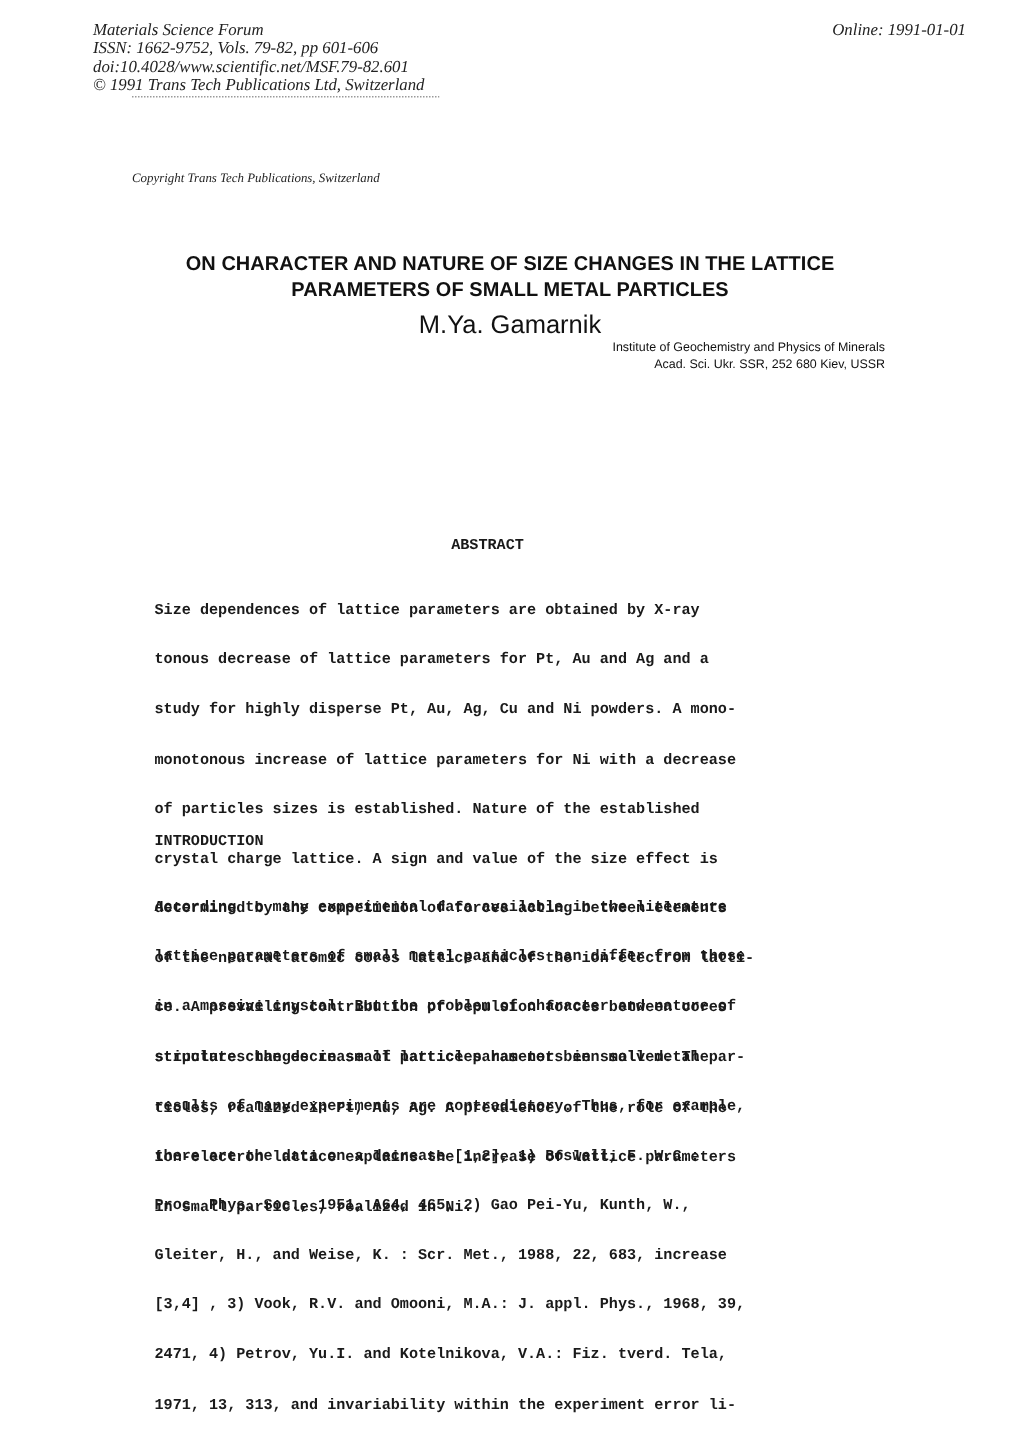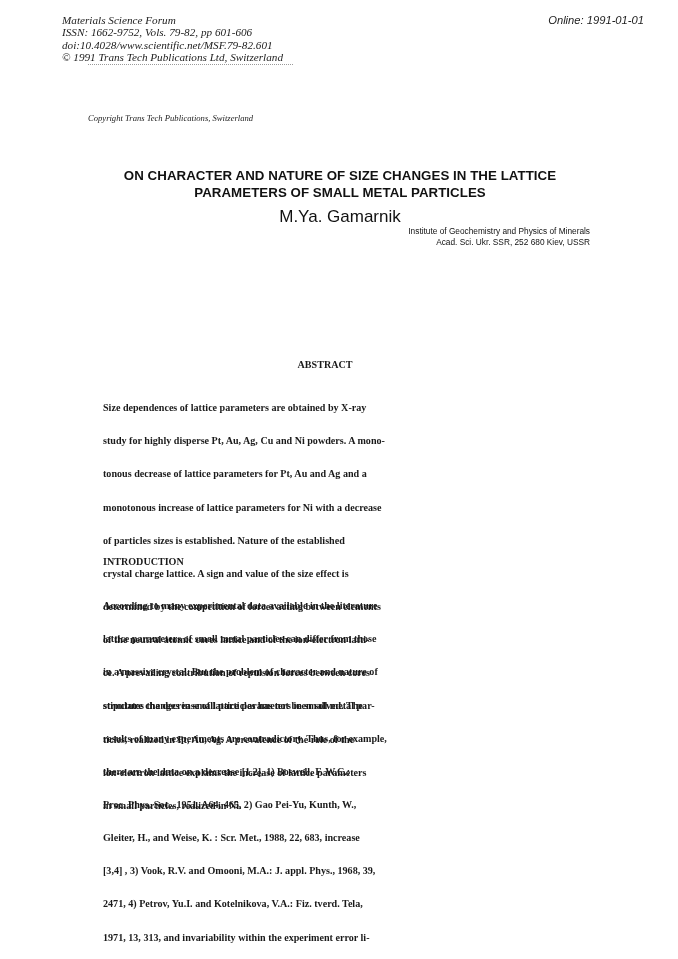--- a/index.html
+++ b/index.html
@@ -1,25 +1,25 @@
 <!DOCTYPE html>
 <html><head>
   <meta charset="utf-8">
   <style>
     html, body { margin: 0; padding: 0; background: #ffffff; }
     body { width: 678px; height: 959px; position: relative; overflow: hidden; color: #111; }
     .meta { position: absolute; left: 62px; top: 14px; font-family: "Liberation Serif", serif; font-style: italic; font-size: 11.2px; line-height: 12.4px; color: #222; }
-    .online { position: absolute; right: 34px; top: 14px; font-family: Liberation Sans, sans-serif; font-style: italic; font-size: 11.2px; color: #222; }
+    .online { position: absolute; right: 34px; top: 14px; font-family: Liberation Serif, serif; font-style: italic; font-size: 11.2px; color: #222; }
     .overprint { position: absolute; left: 88px; top: 63px; width: 205px; height: 3px; overflow: hidden; }
     .overprint div { border-top: 1px dotted #9a9a9a; margin-top: 1px; }
     .copyright { position: absolute; left: 88px; top: 68px; font-family: "Liberation Serif", serif; font-style: italic; font-size: 8.6px; color: #222; margin-top: 45px; }
     .title { position: absolute; left: 90px; width: 500px; top: 167px; text-align: center; font-family: "Liberation Sans", sans-serif; font-weight: bold; font-size: 13.3px; line-height: 17px; letter-spacing: 0.05px; }
     .author { position: absolute; left: 90px; width: 500px; top: 207px; text-align: center; font-family: "Liberation Sans", sans-serif; font-size: 17px; }
     .affil { position: absolute; left: 90px; width: 500px; top: 226px; text-align: right; font-family: "Liberation Sans", sans-serif; font-size: 8.3px; line-height: 10.6px; }
-    .mono { font-family: Liberation Serif, serif; font-size: 10.1px; line-height: 11.05px; font-weight: bold; color: #1a1a1a; white-space: pre; }
+    .mono { font-family: Liberation Mono, monospace; font-size: 10.1px; line-height: 11.05px; font-weight: bold; color: #1a1a1a; white-space: pre; }
     .abs-head { position: absolute; left: 100px; width: 450px; top: 359px; text-align: center; }
     .abs-body { position: absolute; left: 103px; top: 380px; }
     .intro-head { position: absolute; left: 103px; top: 556px; }
     .intro-body { position: absolute; left: 103px; top: 578px; }
     .line { display: block; }
   </style>
 </head>
 <body>
 
 <div class="meta">
@@ -40,22 +40,22 @@
 </div>
 <div class="author">M.Ya. Gamarnik</div>
 <div class="affil">
   <span class="line">Institute of Geochemistry and Physics of Minerals</span>
   <span class="line">Acad. Sci. Ukr. SSR, 252 680 Kiev, USSR</span>
 </div>
 
 <div class="mono abs-head">ABSTRACT</div>
 <div class="mono abs-body">
   <span class="line">Size dependences of lattice parameters are obtained by X-ray</span>
+  <span class="line">tonous decrease of lattice parameters for Pt, Au and Ag and a</span>
   <span class="line">study for highly disperse Pt, Au, Ag, Cu and Ni powders. A mono-</span>
-  <span class="line">tonous decrease of lattice parameters for Pt, Au and Ag and a</span>
   <span class="line">monotonous increase of lattice parameters for Ni with a decrease</span>
   <span class="line">of particles sizes is established. Nature of the established</span>
   <span class="line">crystal charge lattice. A sign and value of the size effect is</span>
   <span class="line">determined by the competition of forces acting between elements</span>
   <span class="line">of the neutral atomic cores lattice and of the ion-electron latti-</span>
   <span class="line">ce. A prevailing contribution of repulsion forces between cores</span>
   <span class="line">stipulates the decrease of lattice parameters in small metal par-</span>
   <span class="line">ticles, realized in Pt, Au, Ag. A prevalence of the role of the</span>
   <span class="line">ion-electron lattice explains the increase of lattice parameters</span>
   <span class="line">in small particles, realized in Ni.</span>

